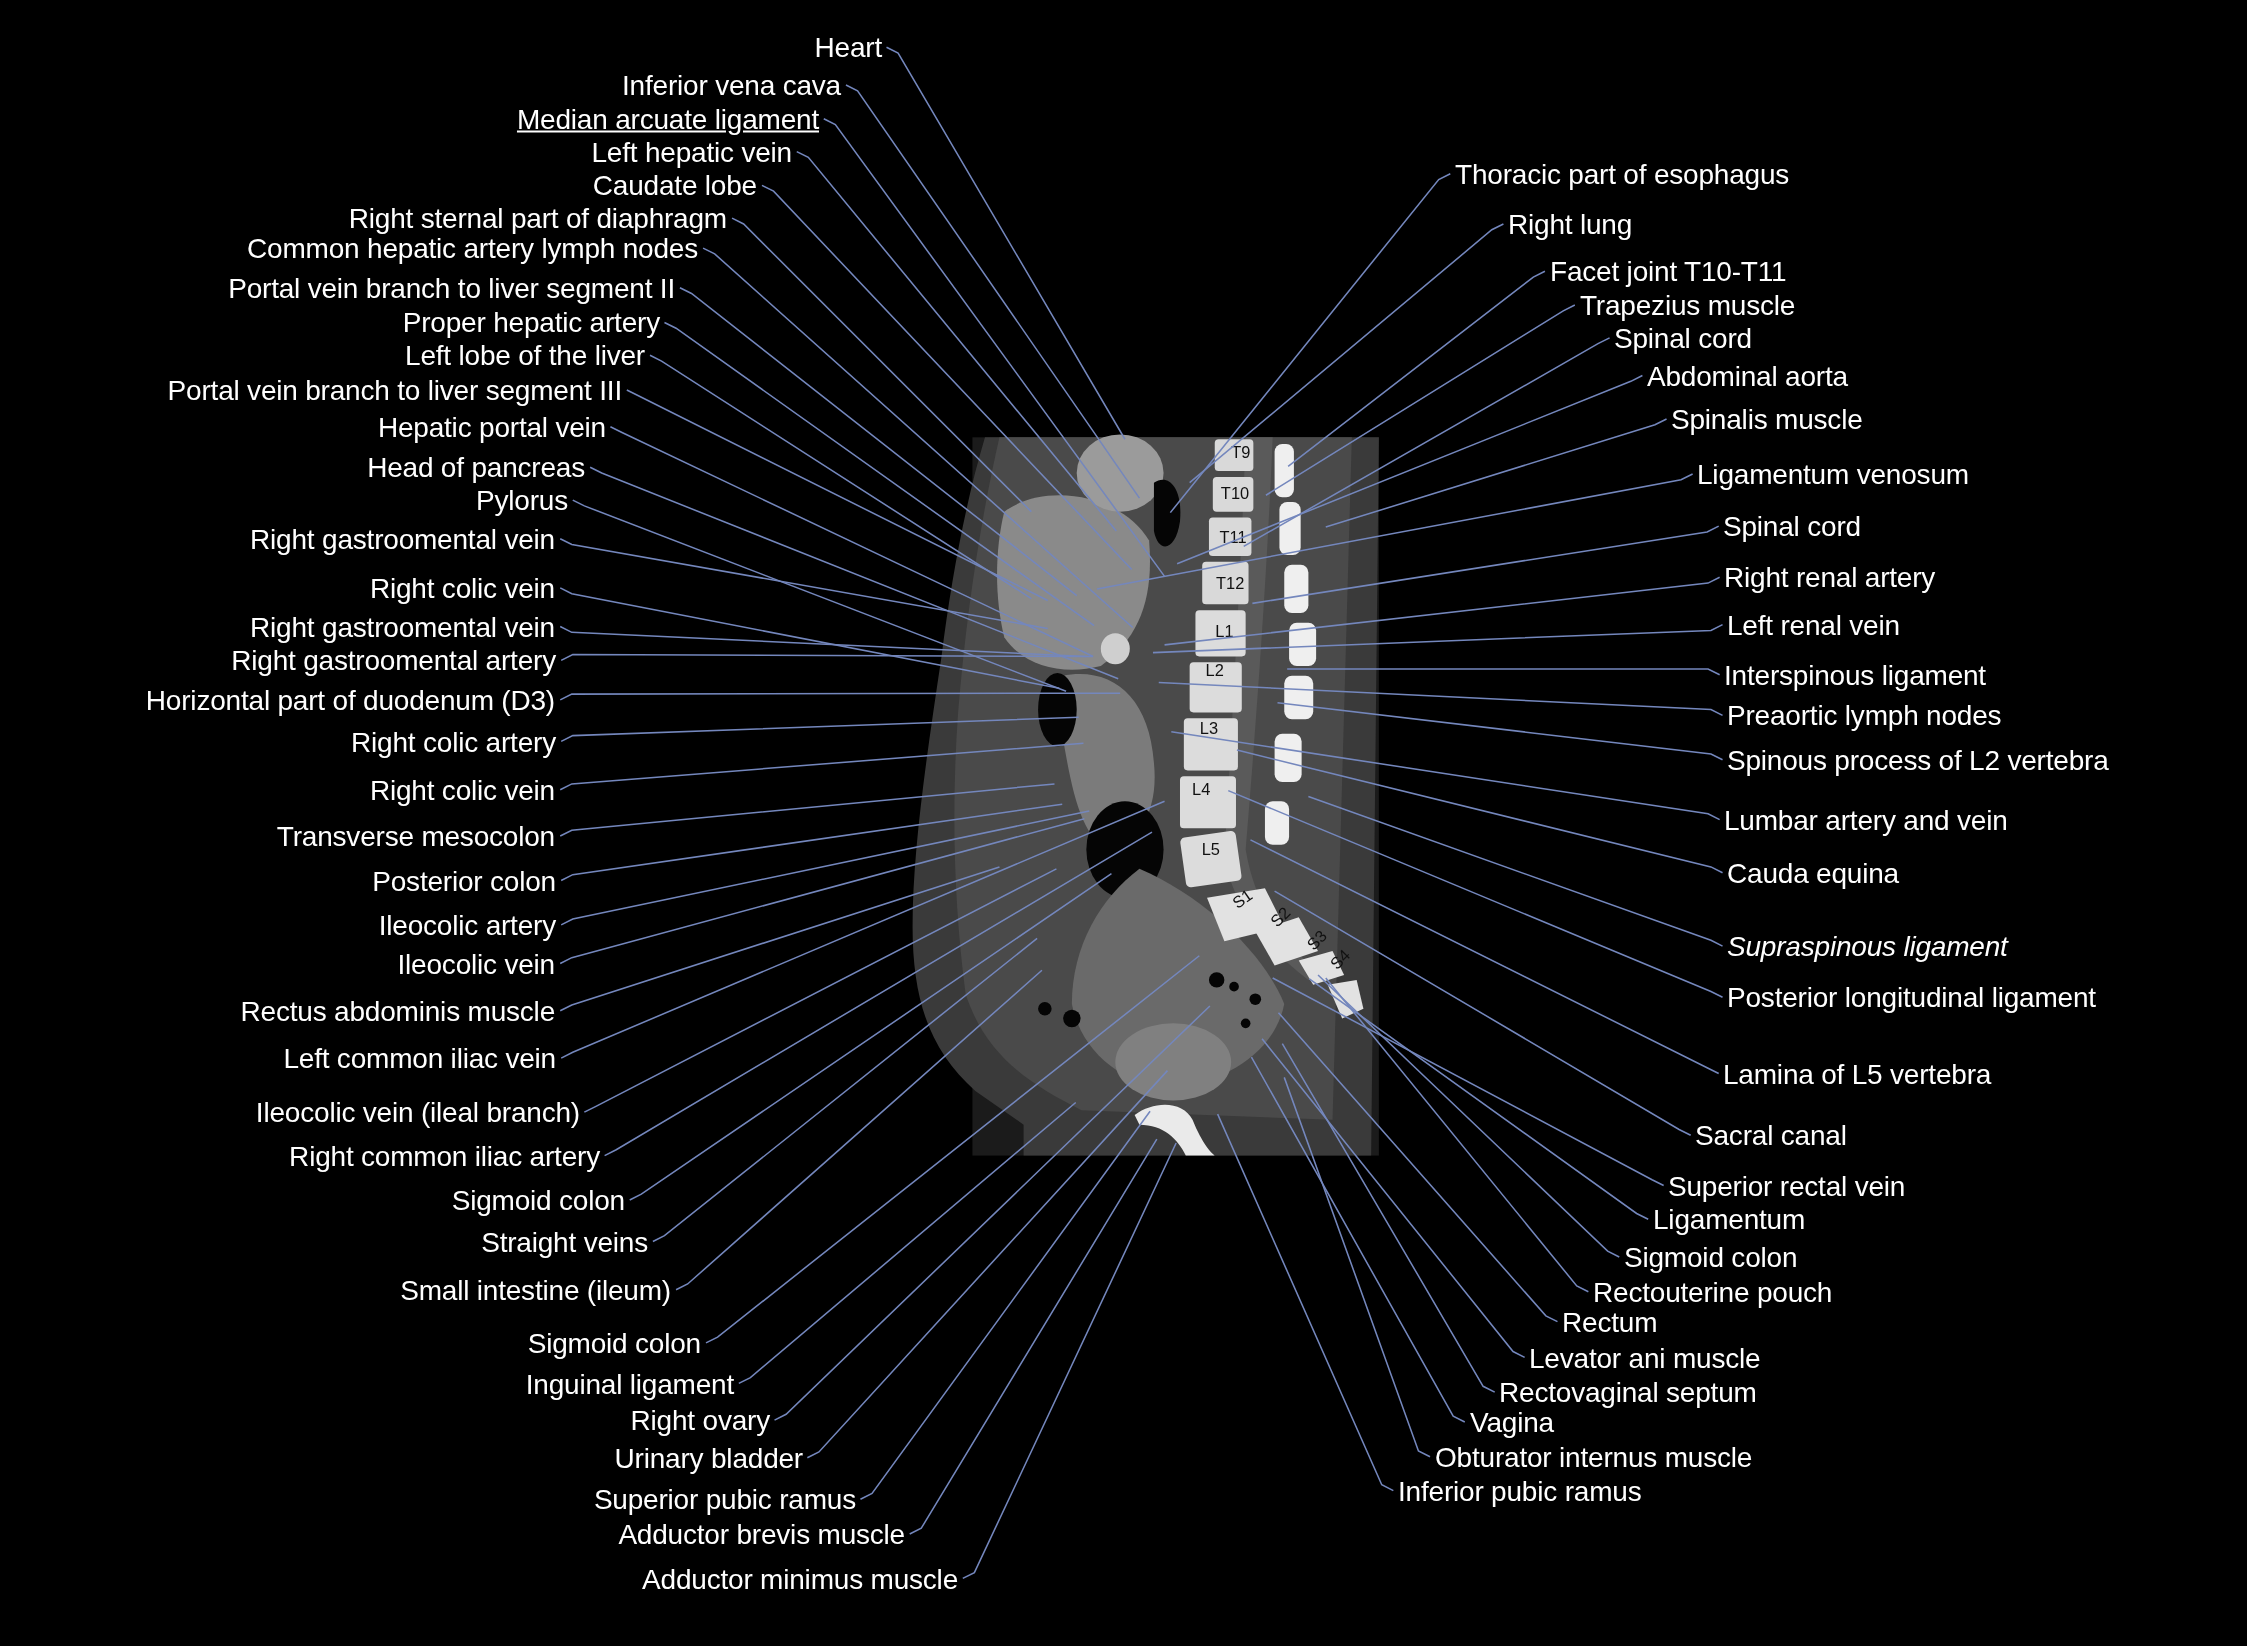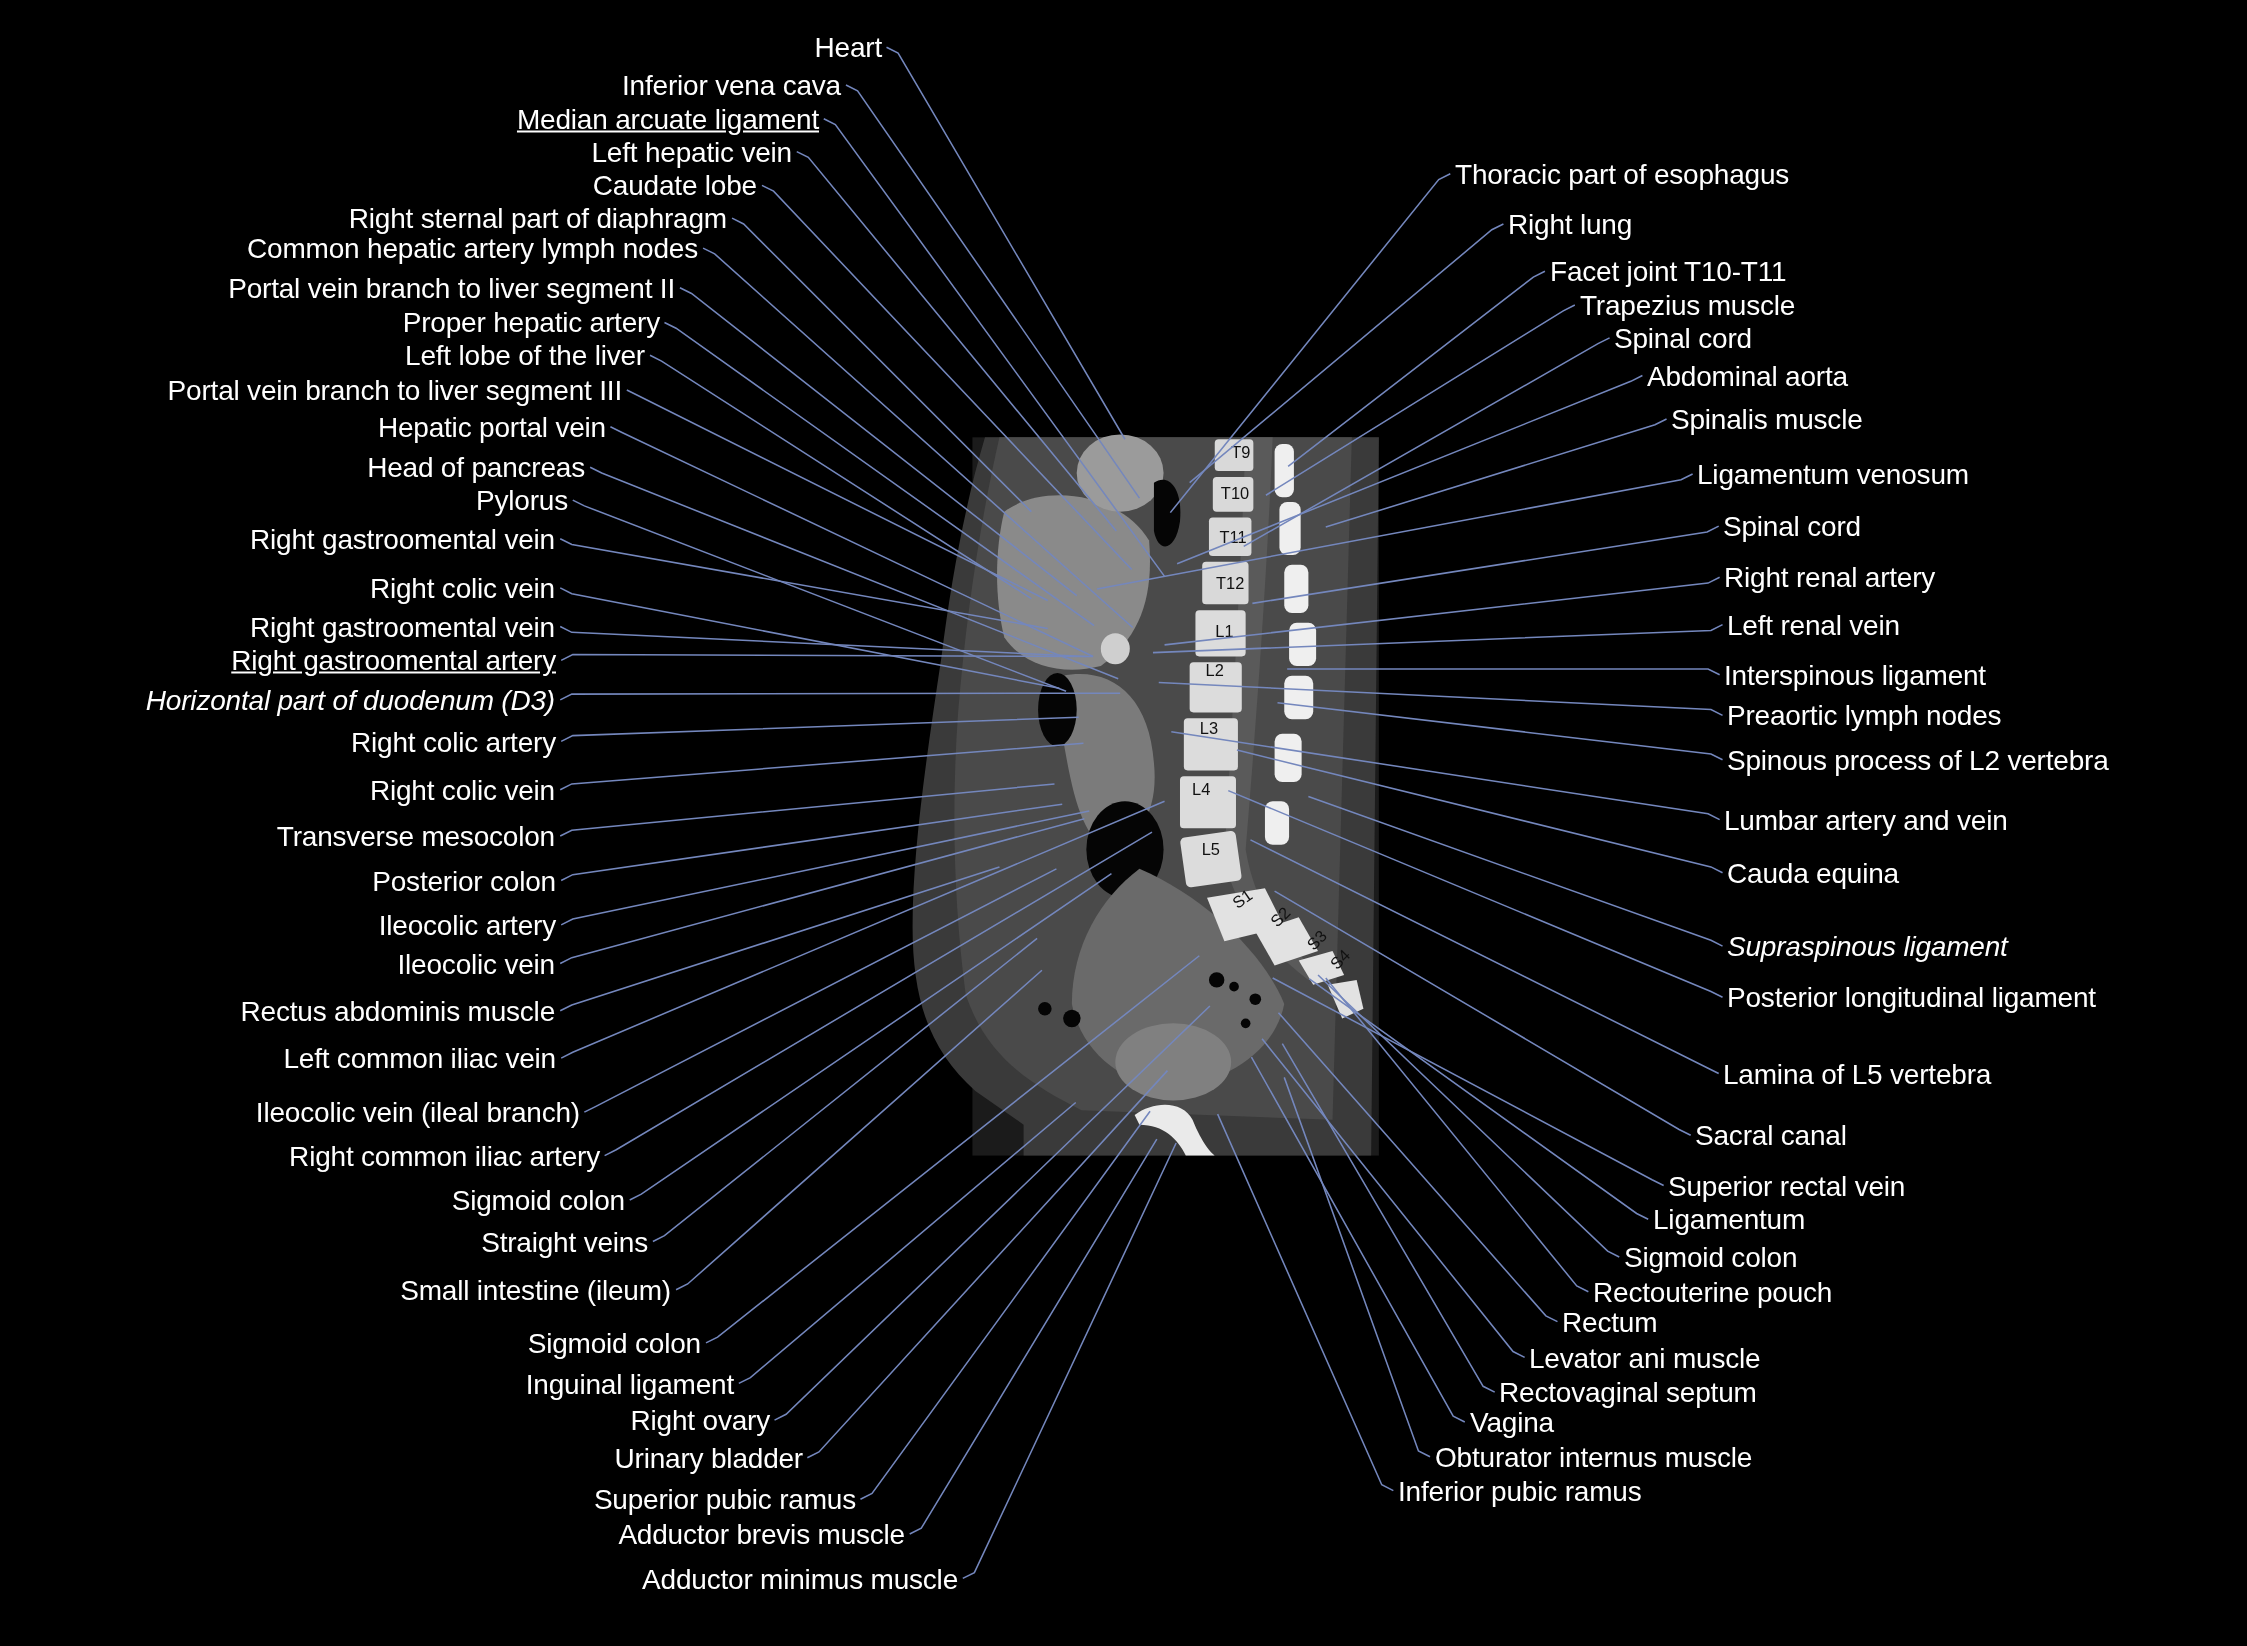--- a/index.html
+++ b/index.html
@@ -185,22 +185,22 @@
       <div class="label left" style="top: 288px; right: 1573px;">Portal vein branch to liver segment II</div>
       <div class="label left" style="top: 322px; right: 1588px;">Proper hepatic artery</div>
       <div class="label left" style="top: 355px; right: 1603px;">Left lobe of the liver</div>
       <div class="label left" style="top: 390px; right: 1626px;">Portal vein branch to liver segment III</div>
       <div class="label left" style="top: 427px; right: 1642px;">Hepatic portal vein</div>
       <div class="label left" style="top: 467px; right: 1663px;">Head of pancreas</div>
       <div class="label left" style="top: 500px; right: 1680px;">Pylorus</div>
       <div class="label left" style="top: 539px; right: 1693px;">Right gastroomental vein</div>
       <div class="label left" style="top: 588px; right: 1693px;">Right colic vein</div>
       <div class="label left" style="top: 627px; right: 1693px;">Right gastroomental vein</div>
-      <div class="label left" style="top: 660px; right: 1692px; text-decoration: underline;">Right gastroomental artery</div>
-      <div class="label left" style="top: 700px; right: 1693px; font-style: italic;">Horizontal part of duodenum (D3)</div>
+      <div class="label left" style="top: 660px; right: 1692px;">Right gastroomental artery</div>
+      <div class="label left" style="top: 700px; right: 1693px;">Horizontal part of duodenum (D3)</div>
       <div class="label left" style="top: 742px; right: 1692px;">Right colic artery</div>
       <div class="label left" style="top: 790px; right: 1693px;">Right colic vein</div>
       <div class="label left" style="top: 836px; right: 1693px;">Transverse mesocolon</div>
       <div class="label left" style="top: 881px; right: 1692px;">Posterior colon</div>
       <div class="label left" style="top: 925px; right: 1692px;">Ileocolic artery</div>
       <div class="label left" style="top: 964px; right: 1693px;">Ileocolic vein</div>
       <div class="label left" style="top: 1011px; right: 1693px;">Rectus abdominis muscle</div>
       <div class="label left" style="top: 1058px; right: 1692px;">Left common iliac vein</div>
       <div class="label left" style="top: 1112px; right: 1668px; margin-left: 40px;">Ileocolic vein (ileal branch)</div>
       <div class="label left" style="top: 1156px; right: 1648px;">Right common iliac artery</div>

